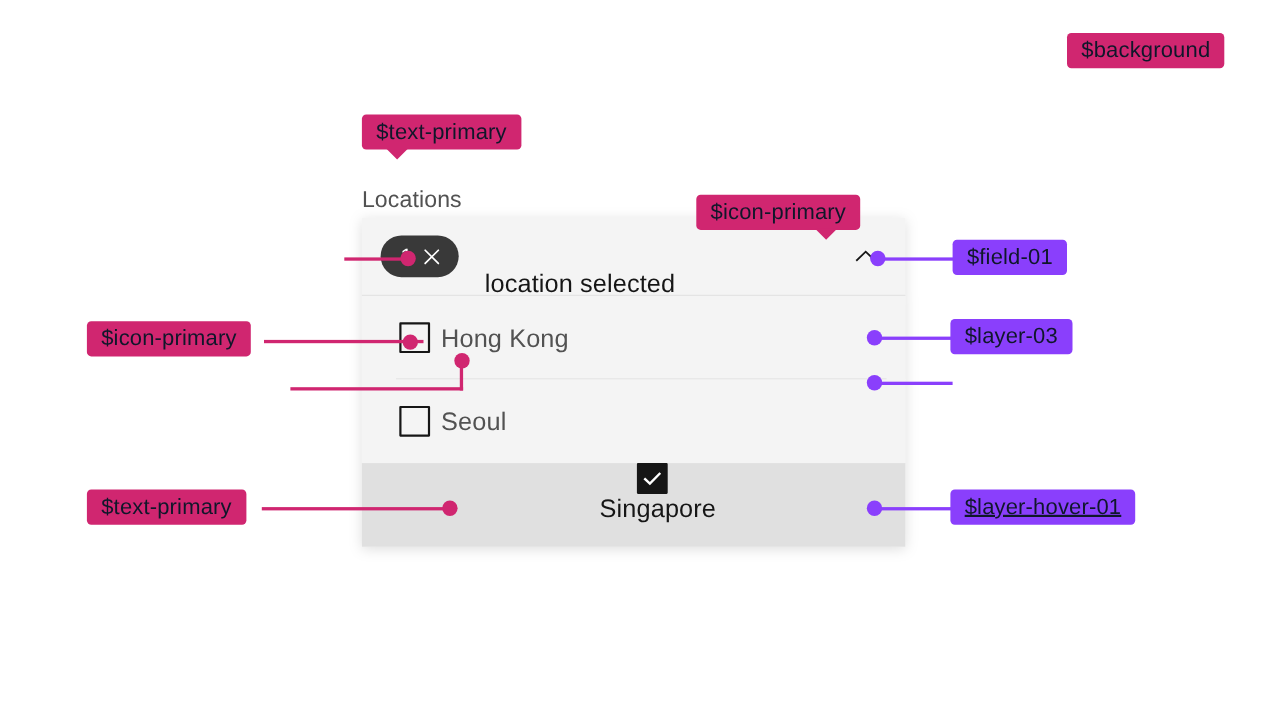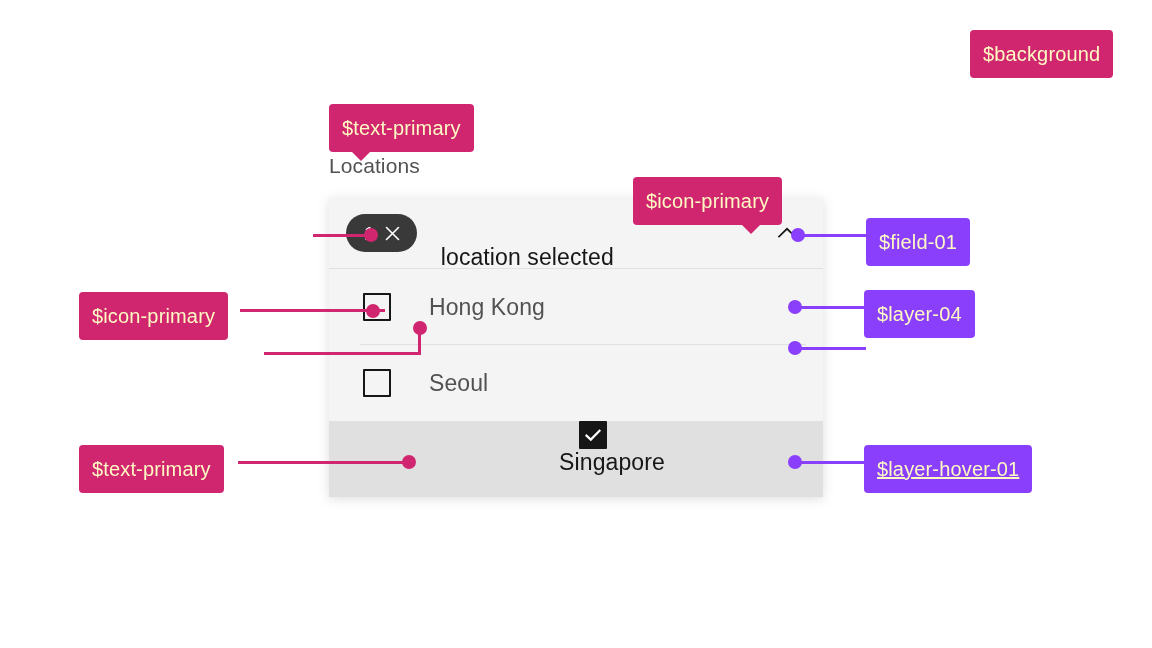--- a/index.html
+++ b/index.html
@@ -98,47 +98,47 @@
     position: absolute;
     inset: 0;
     border: 2.5px solid #161616;
     border-radius: 1px;
     background: transparent;
   }
   .cb.checked .cb-box { background: #161616; border-color: #161616; }
   .cb-check { position: absolute; inset: 0; display: none; }
   .cb.checked .cb-check { display: block; }
   .opt-label {
-    margin-left: 38px;
+    margin-left: 10px;
     font-size: 23px;
     letter-spacing: .1px;
     white-space: nowrap;
   }
   .opt-label.secondary { color: #525252; }
   .opt-label.primary { color: #161616; }
 
   
   .locations-label {
     position: absolute;
     left: 329px;
-    top: 154px;
+    top: 170px;
     font-size: 21px;
     color: #525252;
     letter-spacing: .1px;
   }
 
   
   .token {
     position: absolute;
     display: flex;
     align-items: center;
-    height: 48px;
+    height: 32px;
     padding: 0 13px;
     border-radius: 4px;
-    color: #fef9c3;
+    color: #0f172a;
     font-size: 20px;
     line-height: 1;
     letter-spacing: .15px;
     white-space: nowrap;
     z-index: 6;
   }
   .token.pink { background: #d02670; }
   .token.purple { background: #8a3ffc; }
 
   .token .tail {
@@ -270,21 +270,21 @@
 
   <div class="token purple" style="left:866px; top:218px;">
     <span>$field-01</span>
   </div>
 
   <div class="token pink" style="left:79px; top:292px;">
     <span>$icon-primary</span>
   </div>
 
   <div class="token purple" style="left:864px; top:290px;">
-    <span>$layer-04</span>
+    <span>$layer-03</span>
   </div>
 
 
 
   <div class="token pink" style="left:79px; top:445px;">
     <span>$text-primary</span>
   </div>
 
   <div class="token purple" style="left:864px; top:445px;text-decoration:underline;">
     <span>$layer-hover-01</span>

